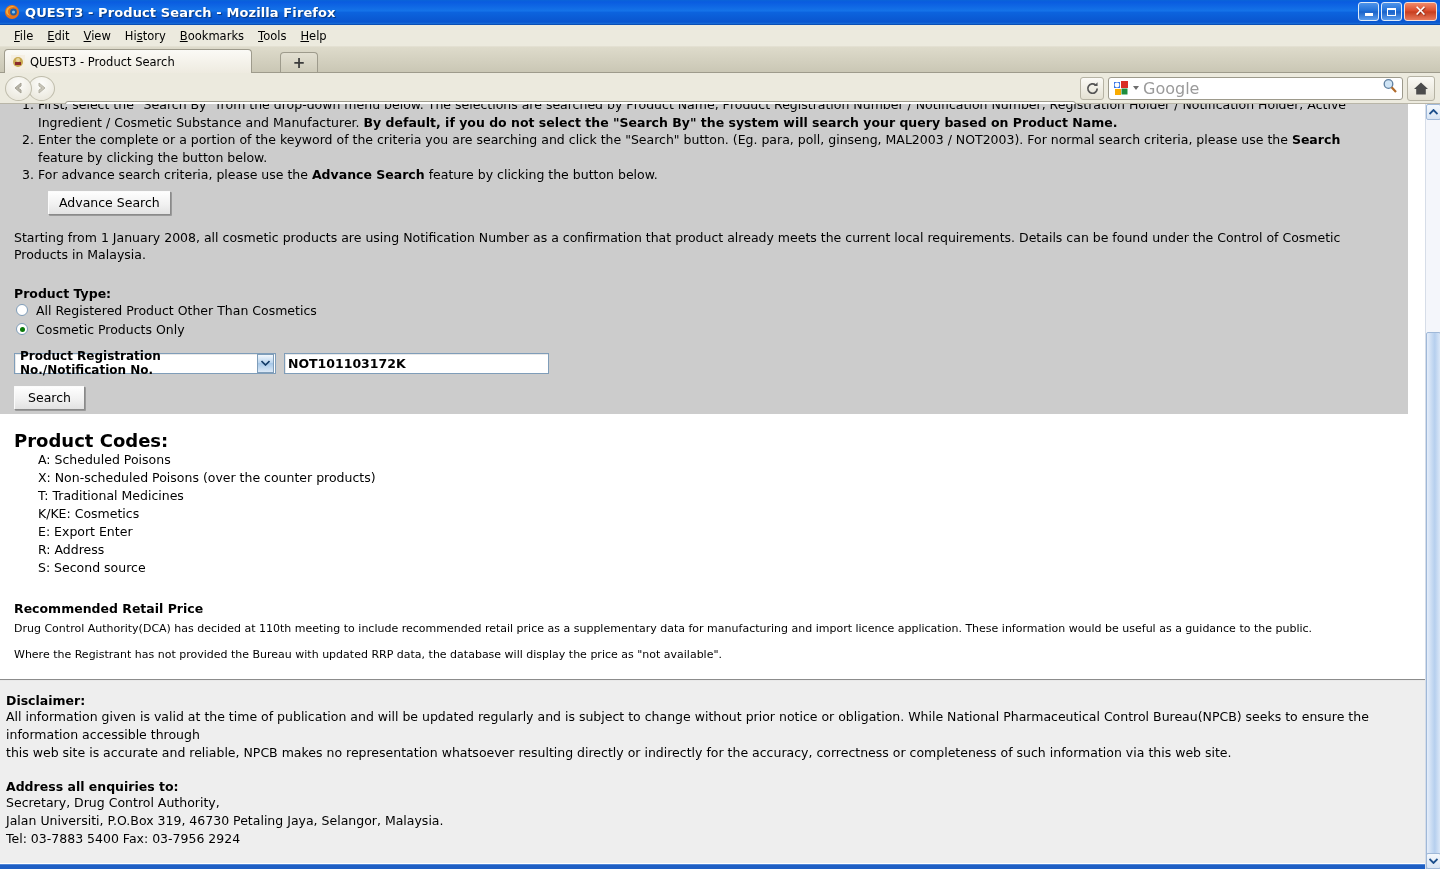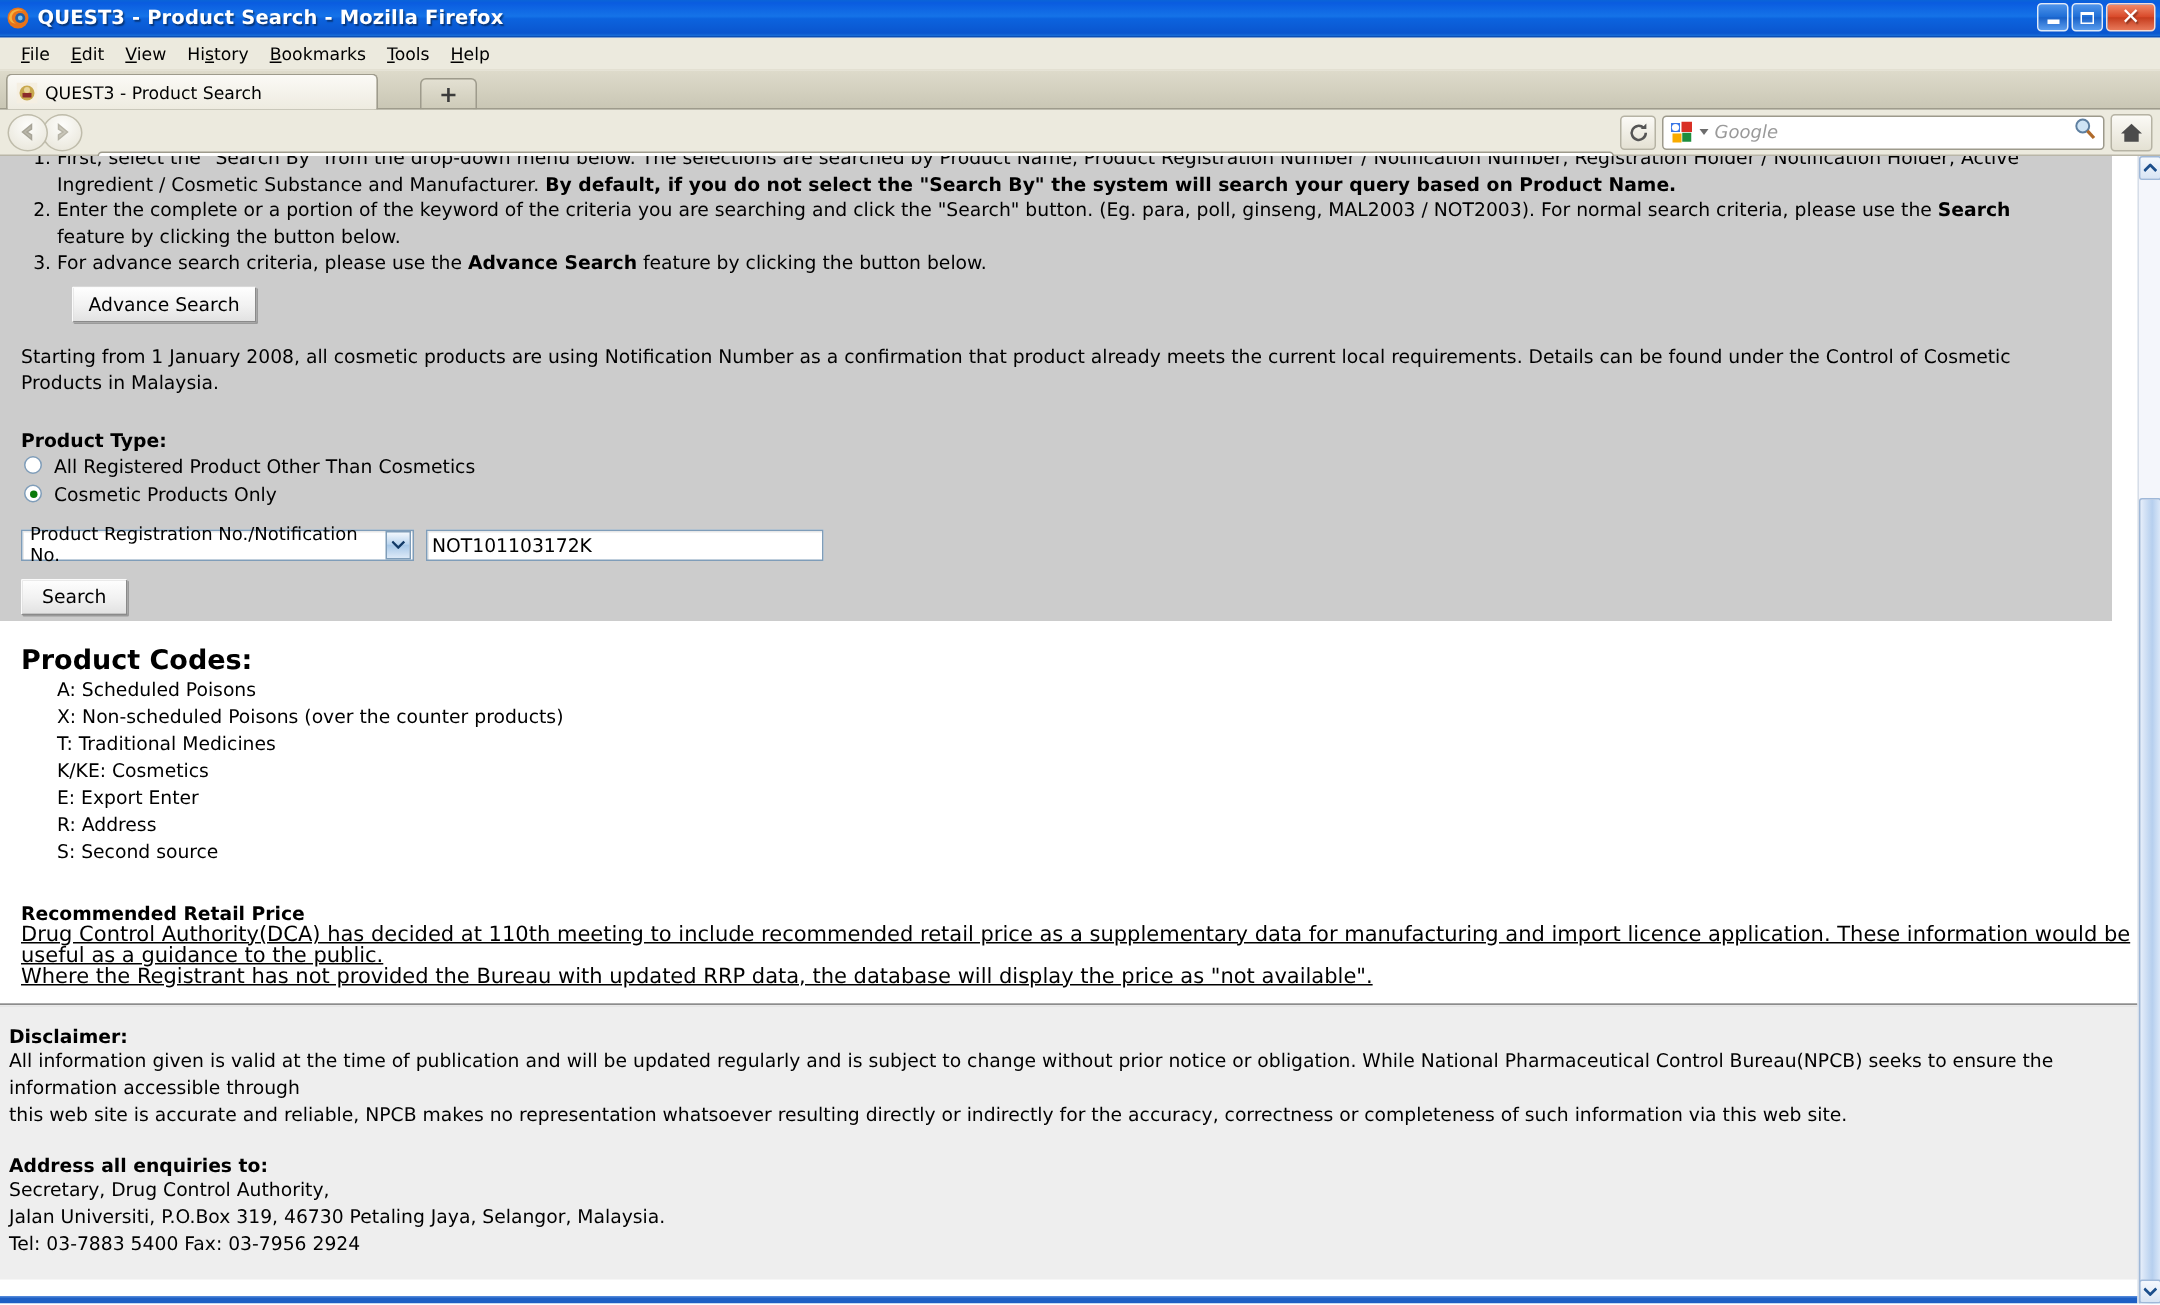--- a/index.html
+++ b/index.html
@@ -126,21 +126,21 @@
     background: linear-gradient(to bottom, #fbfaf6, #e4e1d3);
     display: flex; align-items: center; justify-content: center;
   }
   #searchbar {
     width: 295px; height: 23px; background: #fff;
     border: 1px solid #9d9a8c; border-radius: 3px;
     display: flex; align-items: center; padding: 0 4px; gap: 4px;
     flex: 0 0 auto;
   }
   #g-logo { width: 16px; height: 15px; flex: 0 0 auto; }
-  #search-ph { flex: 1 1 auto; font-size: 12px; color: #9a9a9a; font-style: italic; }
+  #search-ph { flex: 1 1 auto; font-size: 16px; color: #9a9a9a; }
   #home-btn {
     width: 28px; height: 25px; flex: 0 0 auto;
     border: 1px solid #b6b3a4; border-radius: 3px;
     background: linear-gradient(to bottom, #fbfaf6, #e4e1d3);
     display: flex; align-items: center; justify-content: center;
   }
 
   
   #viewport {
     position: relative; width: 1440px; height: 765px;
@@ -191,21 +191,21 @@
   .radio {
     width: 12px; height: 12px; border-radius: 50%;
     border: 1px solid #7f9db9; background: #fff;
     display: inline-flex; align-items: center; justify-content: center;
     margin-right: 8px; flex: 0 0 auto;
   }
   .radio .dot { width: 5px; height: 5px; border-radius: 50%; background: #0a7a0a; display: none; }
   .radio.checked .dot { display: block; }
   .radio-label { font-size: 12.5px; color: #000; }
 
-  #form-row { display: flex; align-items: center; padding: 14px 0 0 14px; gap: 8px; }
+  #form-row { display: flex; align-items: center; padding: 14px 0 0 14px; gap: 8px; font-weight: bold; }
   #select-box {
     width: 262px; height: 21px; background: #fff;
     border: 1px solid #7f9db9;
     display: flex; align-items: center; justify-content: space-between;
     padding-left: 5px; font-size: 12px; color: #000;
     box-shadow: inset 1px 1px 0 #e8e8e8;
   }
   #select-arrow {
     width: 17px; height: 19px; margin: 0 1px 0 0;
     background: linear-gradient(to bottom, #f3f8fd, #bcd6ef 45%, #a7c8e8 50%, #dce9f7);
@@ -221,21 +221,21 @@
   }
   #search-btn { margin: 12px 0 0 14px; padding: 3px 13px 4px 13px; }
 
   
   #codes-area { background: #fff; padding: 16px 0 0 14px; }
   #codes-title { font-weight: bold; font-size: 18px; }
   .code-line { font-size: 12.5px; padding-left: 24px; line-height: 18px; }
 
   #rrp-area { background: #fff; padding: 24px 0 0 14px; }
   #rrp-title { font-weight: bold; font-size: 12.5px; }
-  .rrp-line { font-size: 14px; line-height: 14px; text-decoration: underline; }
+  .rrp-line { font-size: 11px; line-height: 26px; }
 
   #hr { height: 2px; background: #a0a0a0; margin-top: 11px;
         border-top: 1px solid #8c8c8c; border-bottom: 1px solid #e9e9e9; width: 1425px; }
 
   #footer { background: #eeeeee; width: 1425px; padding: 12px 0 0 6px; height: 182px; }
   #disc-title { font-weight: bold; font-size: 12.5px; }
   .disc-line { font-size: 12.5px; line-height: 18px; }
   #addr-title { font-weight: bold; font-size: 12.5px; margin-top: 17px; }
   .addr-line { font-size: 12.5px; line-height: 18px; }
 

